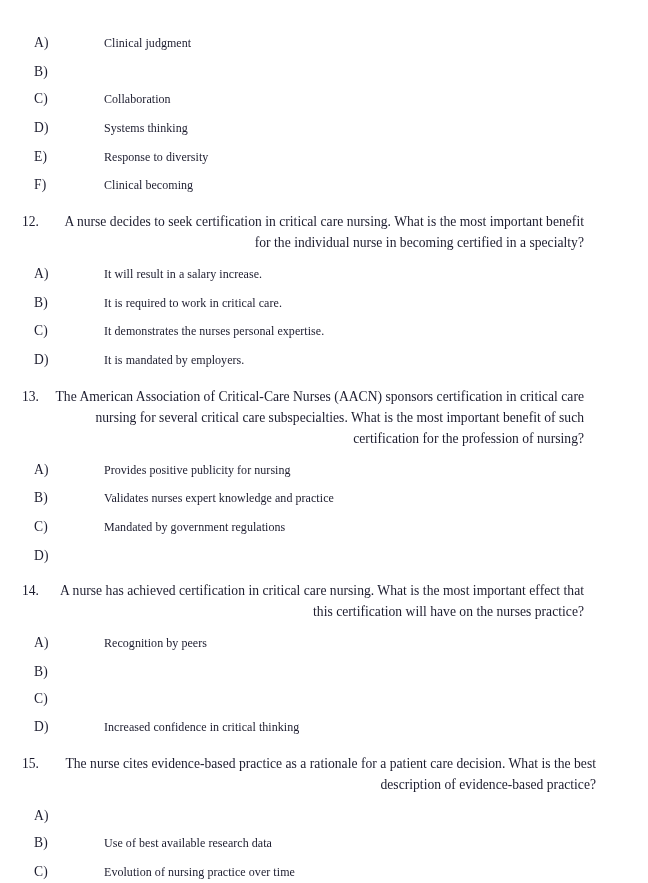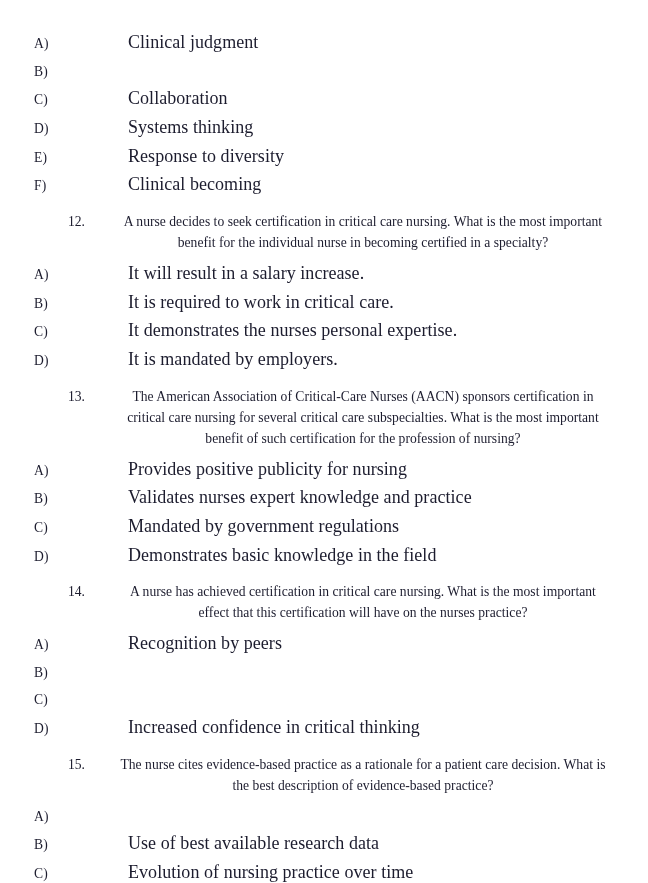--- a/index.html
+++ b/index.html
@@ -35,48 +35,46 @@
     line-height: 17.5px;
   }
   .option-letter {
     width: 70px;
     flex: 0 0 70px;
     font-size: 13.6px;
     letter-spacing: 0.1px;
   }
   .option-text {
     flex: 1 1 auto;
-    font-size: 18px;
+    font-size: 12px;
     letter-spacing: 0.05px;
-    margin-left: 24px;
   }
 
   
   .question-block {
     margin-top: 16px;
     margin-bottom: 13px;
   }
   .question-row {
     display: flex;
     align-items: baseline;
-    padding-left: 68px;
+    padding-left: 22px;
     padding-right: 40px;
     font-size: 13.6px;
     line-height: 21px;
-    gap: 24px;
   }
   .question-number {
     width: 26px;
     flex: 0 0 26px;
     font-size: 13.6px;
   }
   .question-text {
     flex: 1 1 auto;
     font-size: 13.6px;
-    text-align: center;
+    text-align: right;
     letter-spacing: 0.02px;
     max-width: 536px;
   }
   .question-block .option-row:first-of-type {
     margin-top: 12px;
   }
   .options-list {
     margin-top: 11px;
   }
   .q-wide .question-text {
@@ -152,21 +150,20 @@
       <div class="option-row">
         <span class="option-letter">B)</span>
         <span class="option-text">Validates nurses expert knowledge and practice</span>
       </div>
       <div class="option-row">
         <span class="option-letter">C)</span>
         <span class="option-text">Mandated by government regulations</span>
       </div>
       <div class="option-row">
         <span class="option-letter">D)</span>
-        <span class="option-text">Demonstrates basic knowledge in the field</span>
       </div>
     </div>
   </div>
 
   <div class="question-block">
     <div class="question-row">
       <span class="question-number">14.</span>
       <span class="question-text">A nurse has achieved certification in critical care nursing. What is the most important effect that this certification will have on the nurses practice?</span>
     </div>
     <div class="options-list">

